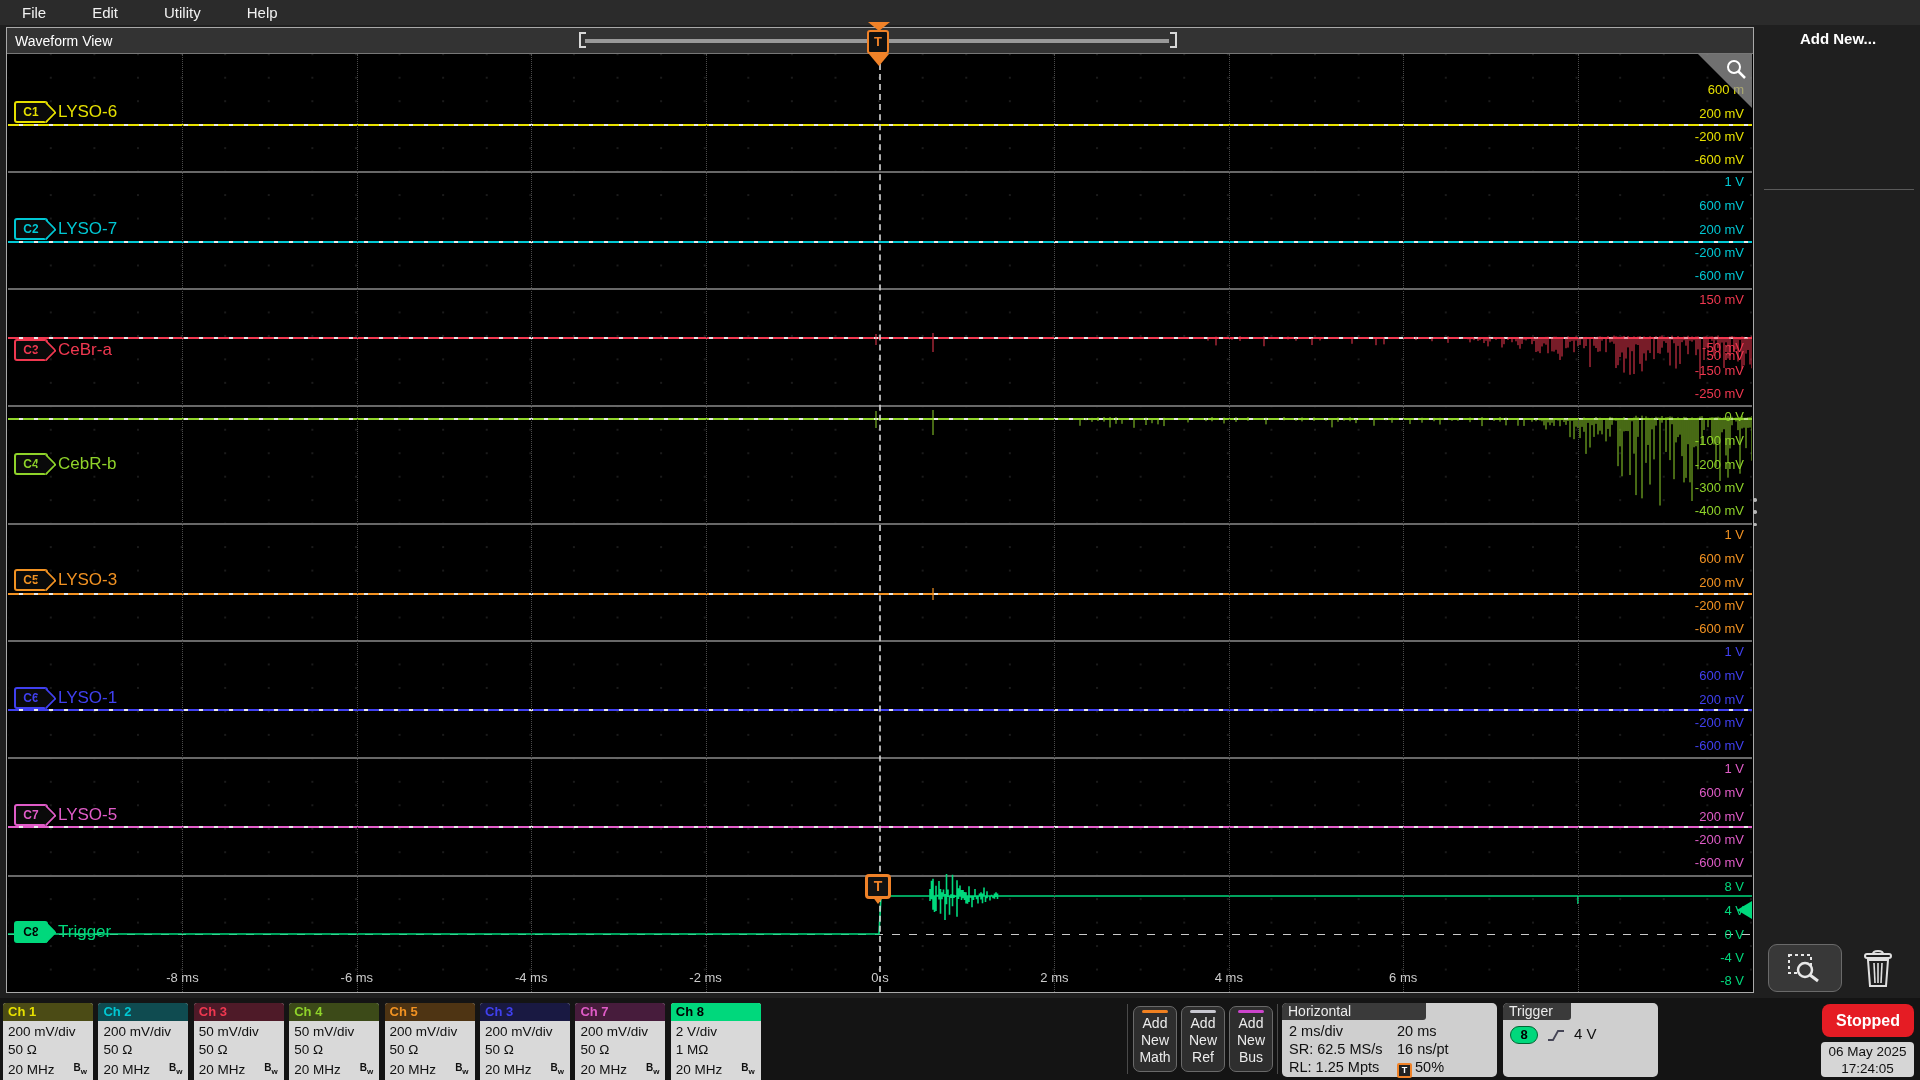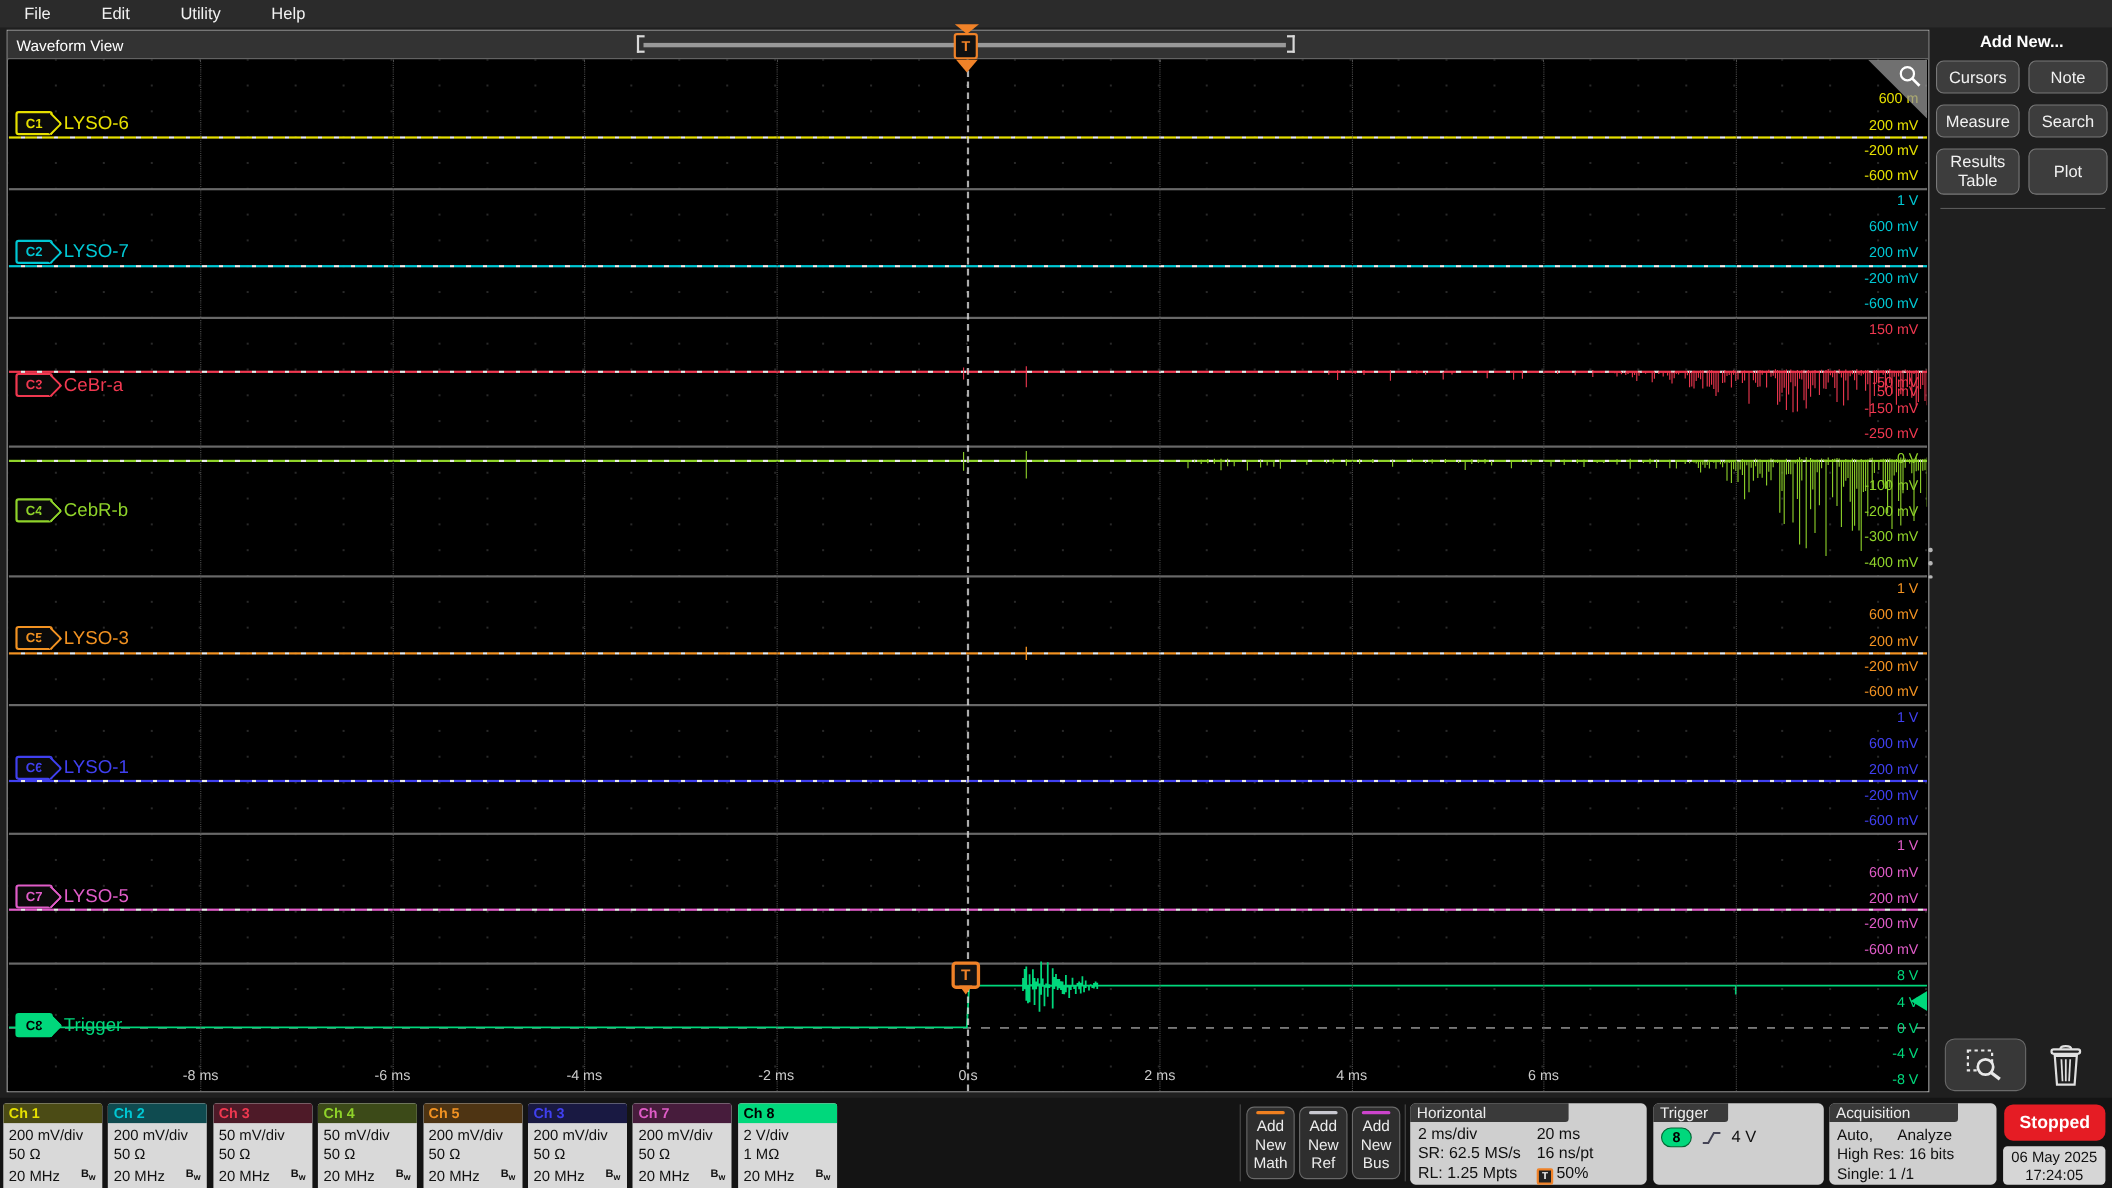--- a/index.html
+++ b/index.html
@@ -233,28 +233,20 @@
 </div>
 
 <div class="grip">
     <i></i>
     <i></i>
     <i></i>
   </div>
 
 <div class="sidebar">
   <div class="sbtitle">Add New...</div>
-  <div class="sbgrid">
-    <div class="sbtn">Cursors</div>
-    <div class="sbtn">Note</div>
-    <div class="sbtn">Measure</div>
-    <div class="sbtn">Search</div>
-    <div class="sbtn" style="min-height:42px">Results Table</div>
-    <div class="sbtn" style="min-height:42px">Plot</div>
-  </div>
 </div>
 <div class="sep"></div>
 
 <div class="cornerbtn">
   <svg width="40" height="32" viewBox="0 0 40 32">
     <rect x="4" y="3" width="22" height="18" fill="none" stroke="#e8e8e8" stroke-width="2" stroke-dasharray="3 3"></rect>
     <circle cx="20" cy="18" r="7" fill="#383838" stroke="#e8e8e8" stroke-width="2.5"></circle>
     <line x1="25" y1="23" x2="33" y2="29" stroke="#e8e8e8" stroke-width="3"></line>
   </svg>
 </div>
@@ -388,30 +380,19 @@
     <div class="ph" style="width:54px">Trigger</div>
     <div class="pbody" style="top:22px">
       <span class="srcpill">8</span>
       <svg width="20" height="15" viewBox="0 0 20 15" style="vertical-align:middle;margin:0 4px">
         <path d="M2 12 L7 12 L12 3 L18 3" fill="none" stroke="#445" stroke-width="1.8"></path>
       </svg>
       <span style="font-size:15px">4 V</span>
     </div>
   </div>
 
-  <div class="infopanel" style="left:1663px;width:152px">
-    <div class="ph" style="width:103px">Acquisition</div>
-    <div class="pbody" style="font-size:14px">
-      <div style="display:flex;gap:22px">
-          <span>Auto,</span>
-          <span>Analyze</span>
-        </div>
-      <div>High Res: 16 bits</div>
-      <div>Single: 1 /1</div>
-    </div>
-  </div>
 
   <div class="stopped">Stopped</div>
   <div class="datebox">
     <div>06 May 2025</div>
     <div>17:24:05</div>
   </div>
 </div>
 
 </body></html>

